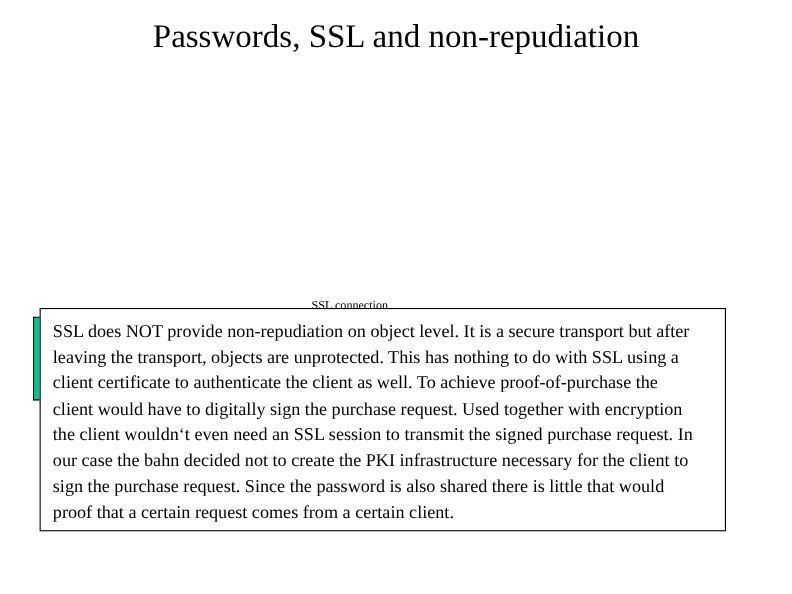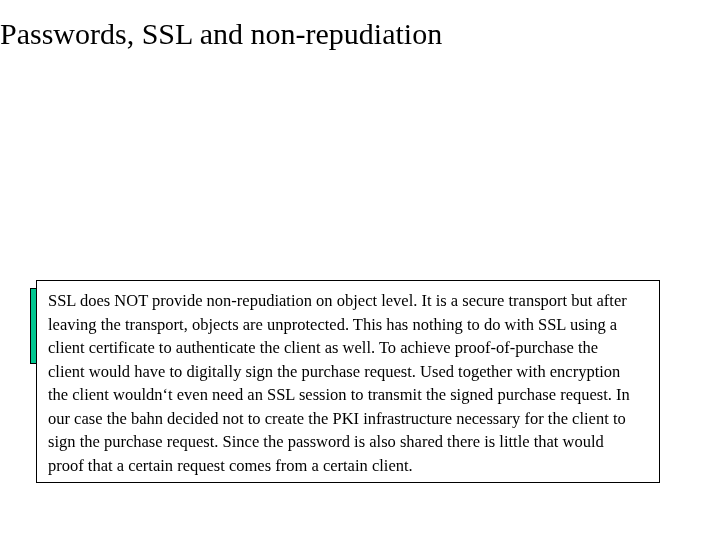--- a/index.html
+++ b/index.html
@@ -21,20 +21,21 @@
     height: 540px;
     background: #ffffff;
   }
 
   
   .slide-title {
     position: absolute;
     left: 0;
     top: 16px;
     width: 720px;
+    text-align: center;
     font-size: 30px;
     line-height: 36px;
     color: #000000;
     font-family: "Liberation Serif", "DejaVu Serif", serif;
     white-space: nowrap;
   }
 
   
   .diagram {
     position: absolute;
@@ -155,20 +156,21 @@
 </style>
 </head>
 <body>
 
 <div id="slide">
 
   <div class="slide-title">Passwords, SSL and non-repudiation</div>
 
   <div class="diagram">
 
+    <div class="ssl-label">SSL connection</div>
 
     <div id="client-node" class="node-box">
       <span class="node-label">client</span>
     </div>
 
     <div id="doc-left" class="doc-shape">
       <svg width="68" height="54" viewBox="0 0 68 54" xmlns="http://www.w3.org/2000/svg">
         <path d="M1.5,1.5 L66.5,1.5 L66.5,44.5 C58,44 52,49.5 43,50.5 C33,51.5 25,45 16,46.5 C11,47.3 6,50 1.5,52 Z" fill="#FF9900" stroke="#000000" stroke-width="1.6" stroke-linejoin="round"></path>
       </svg>
       <div class="doc-label">

